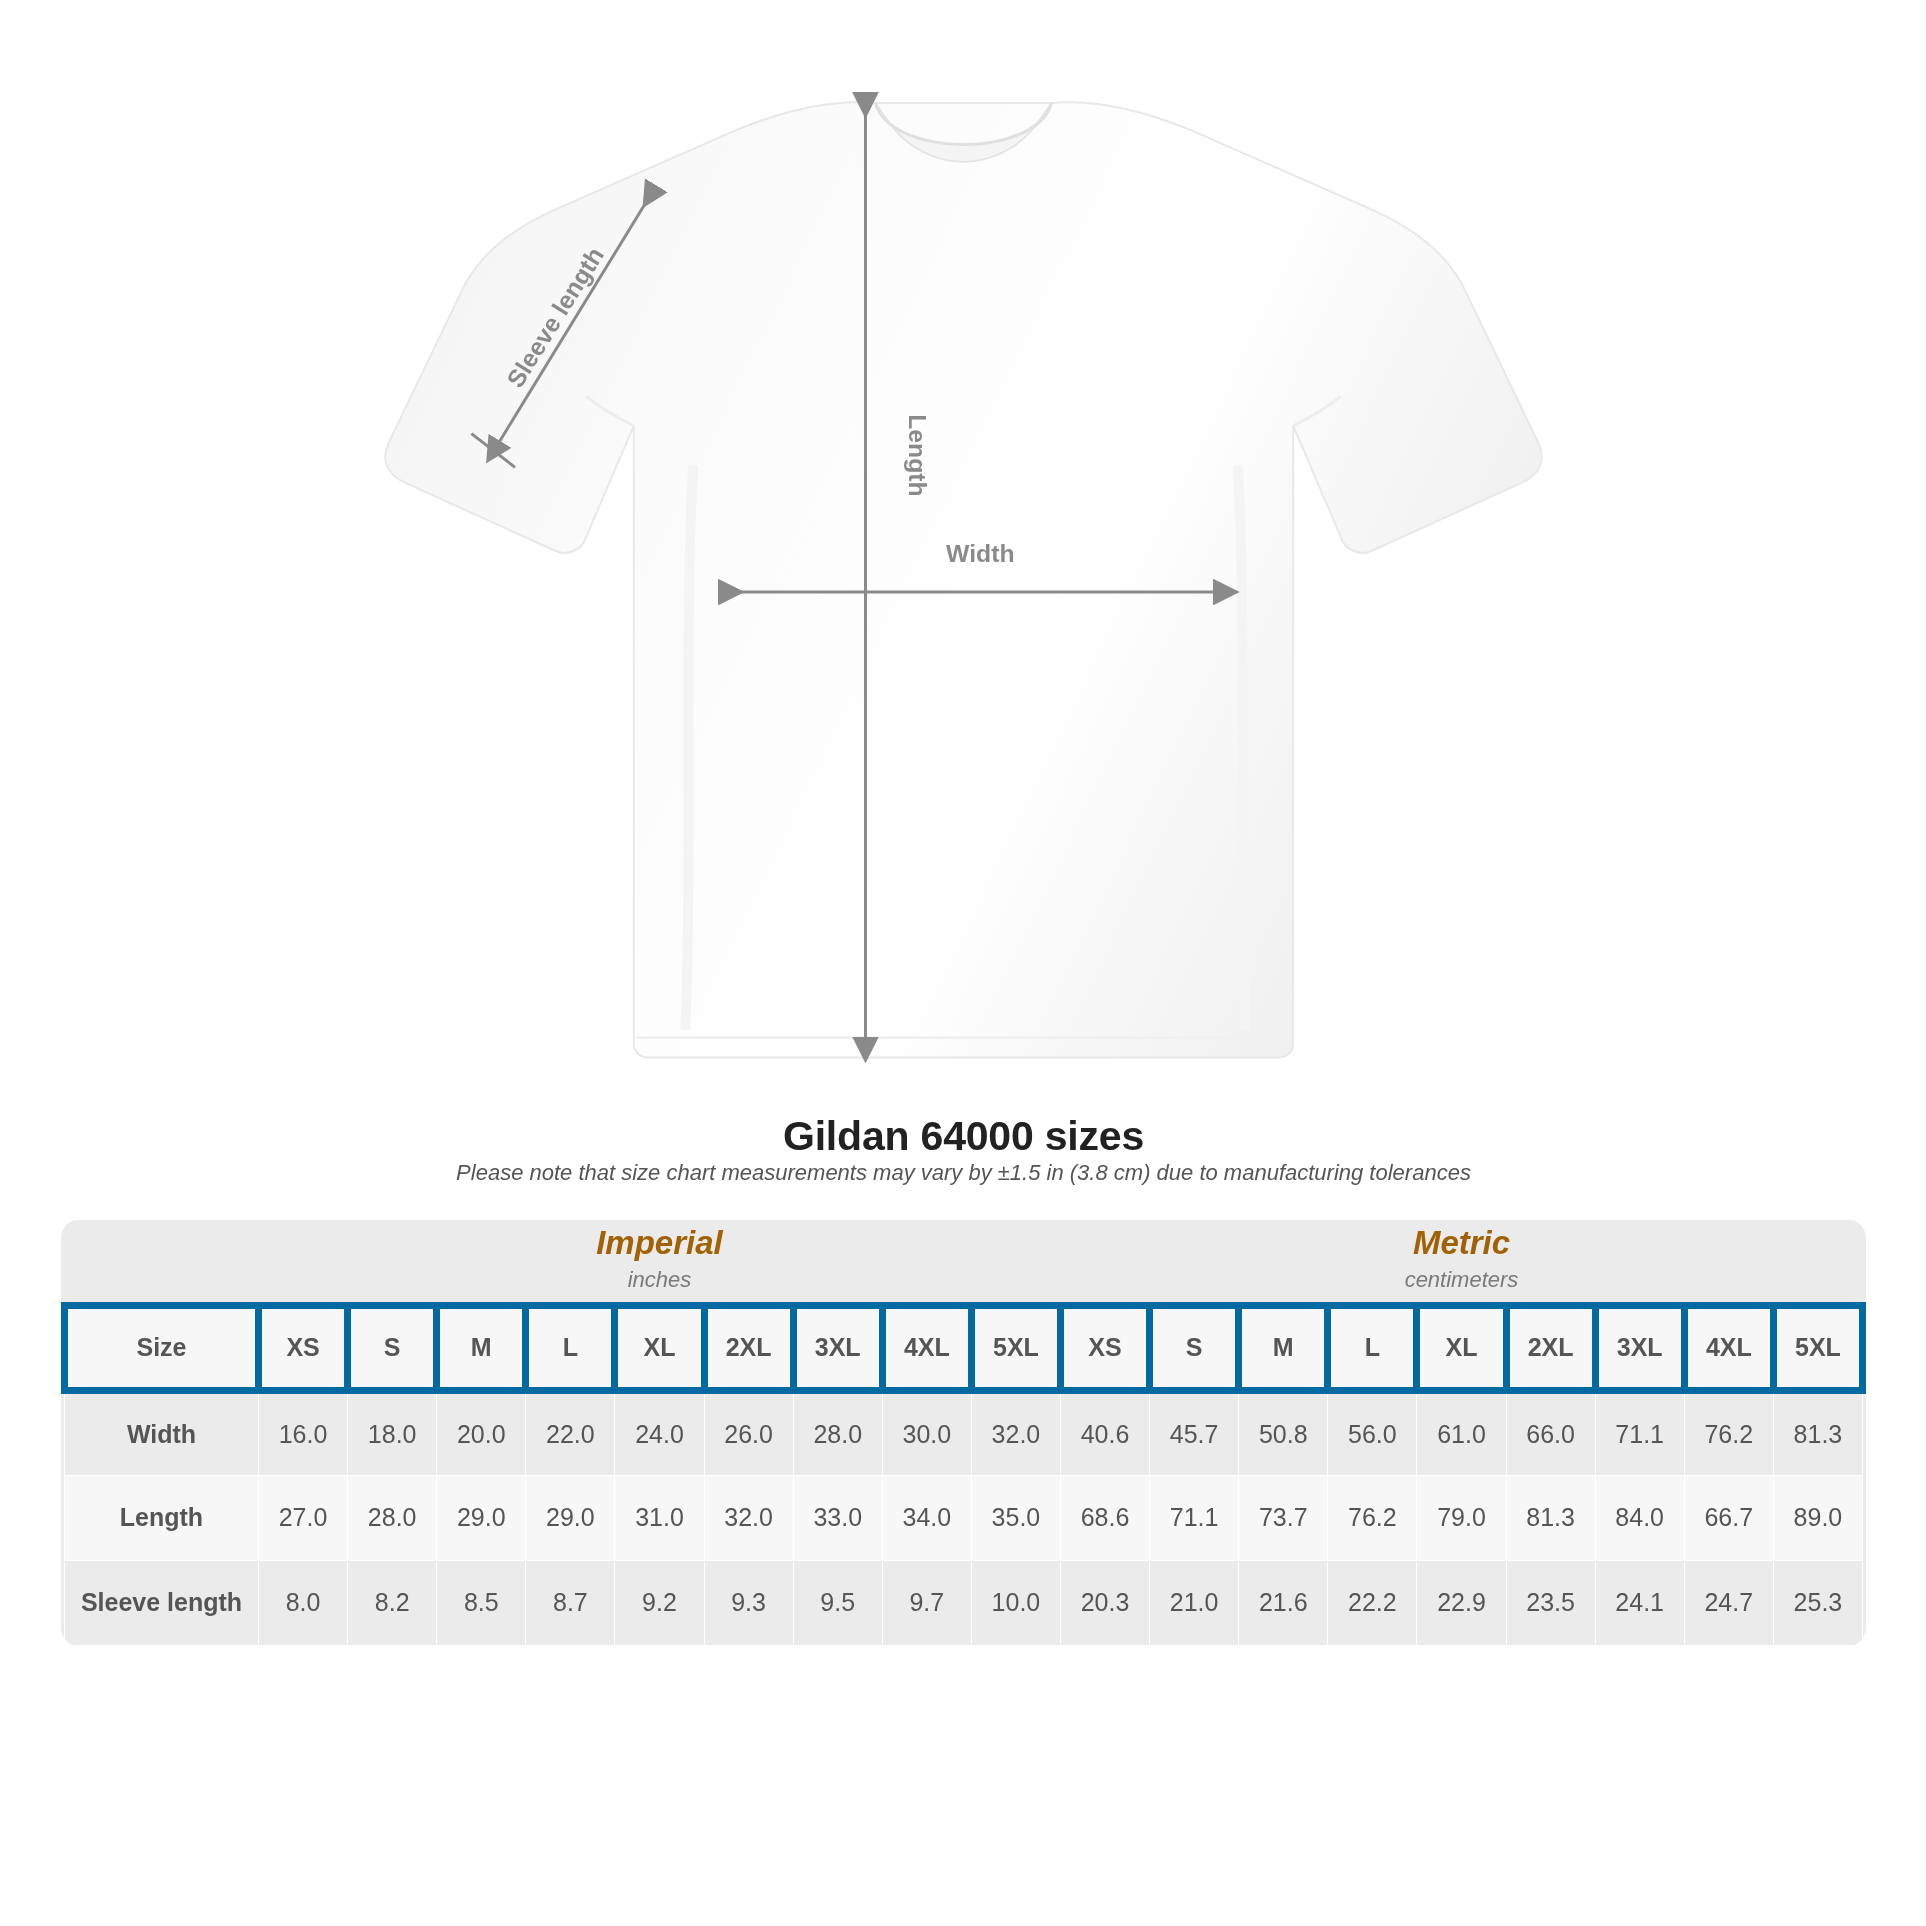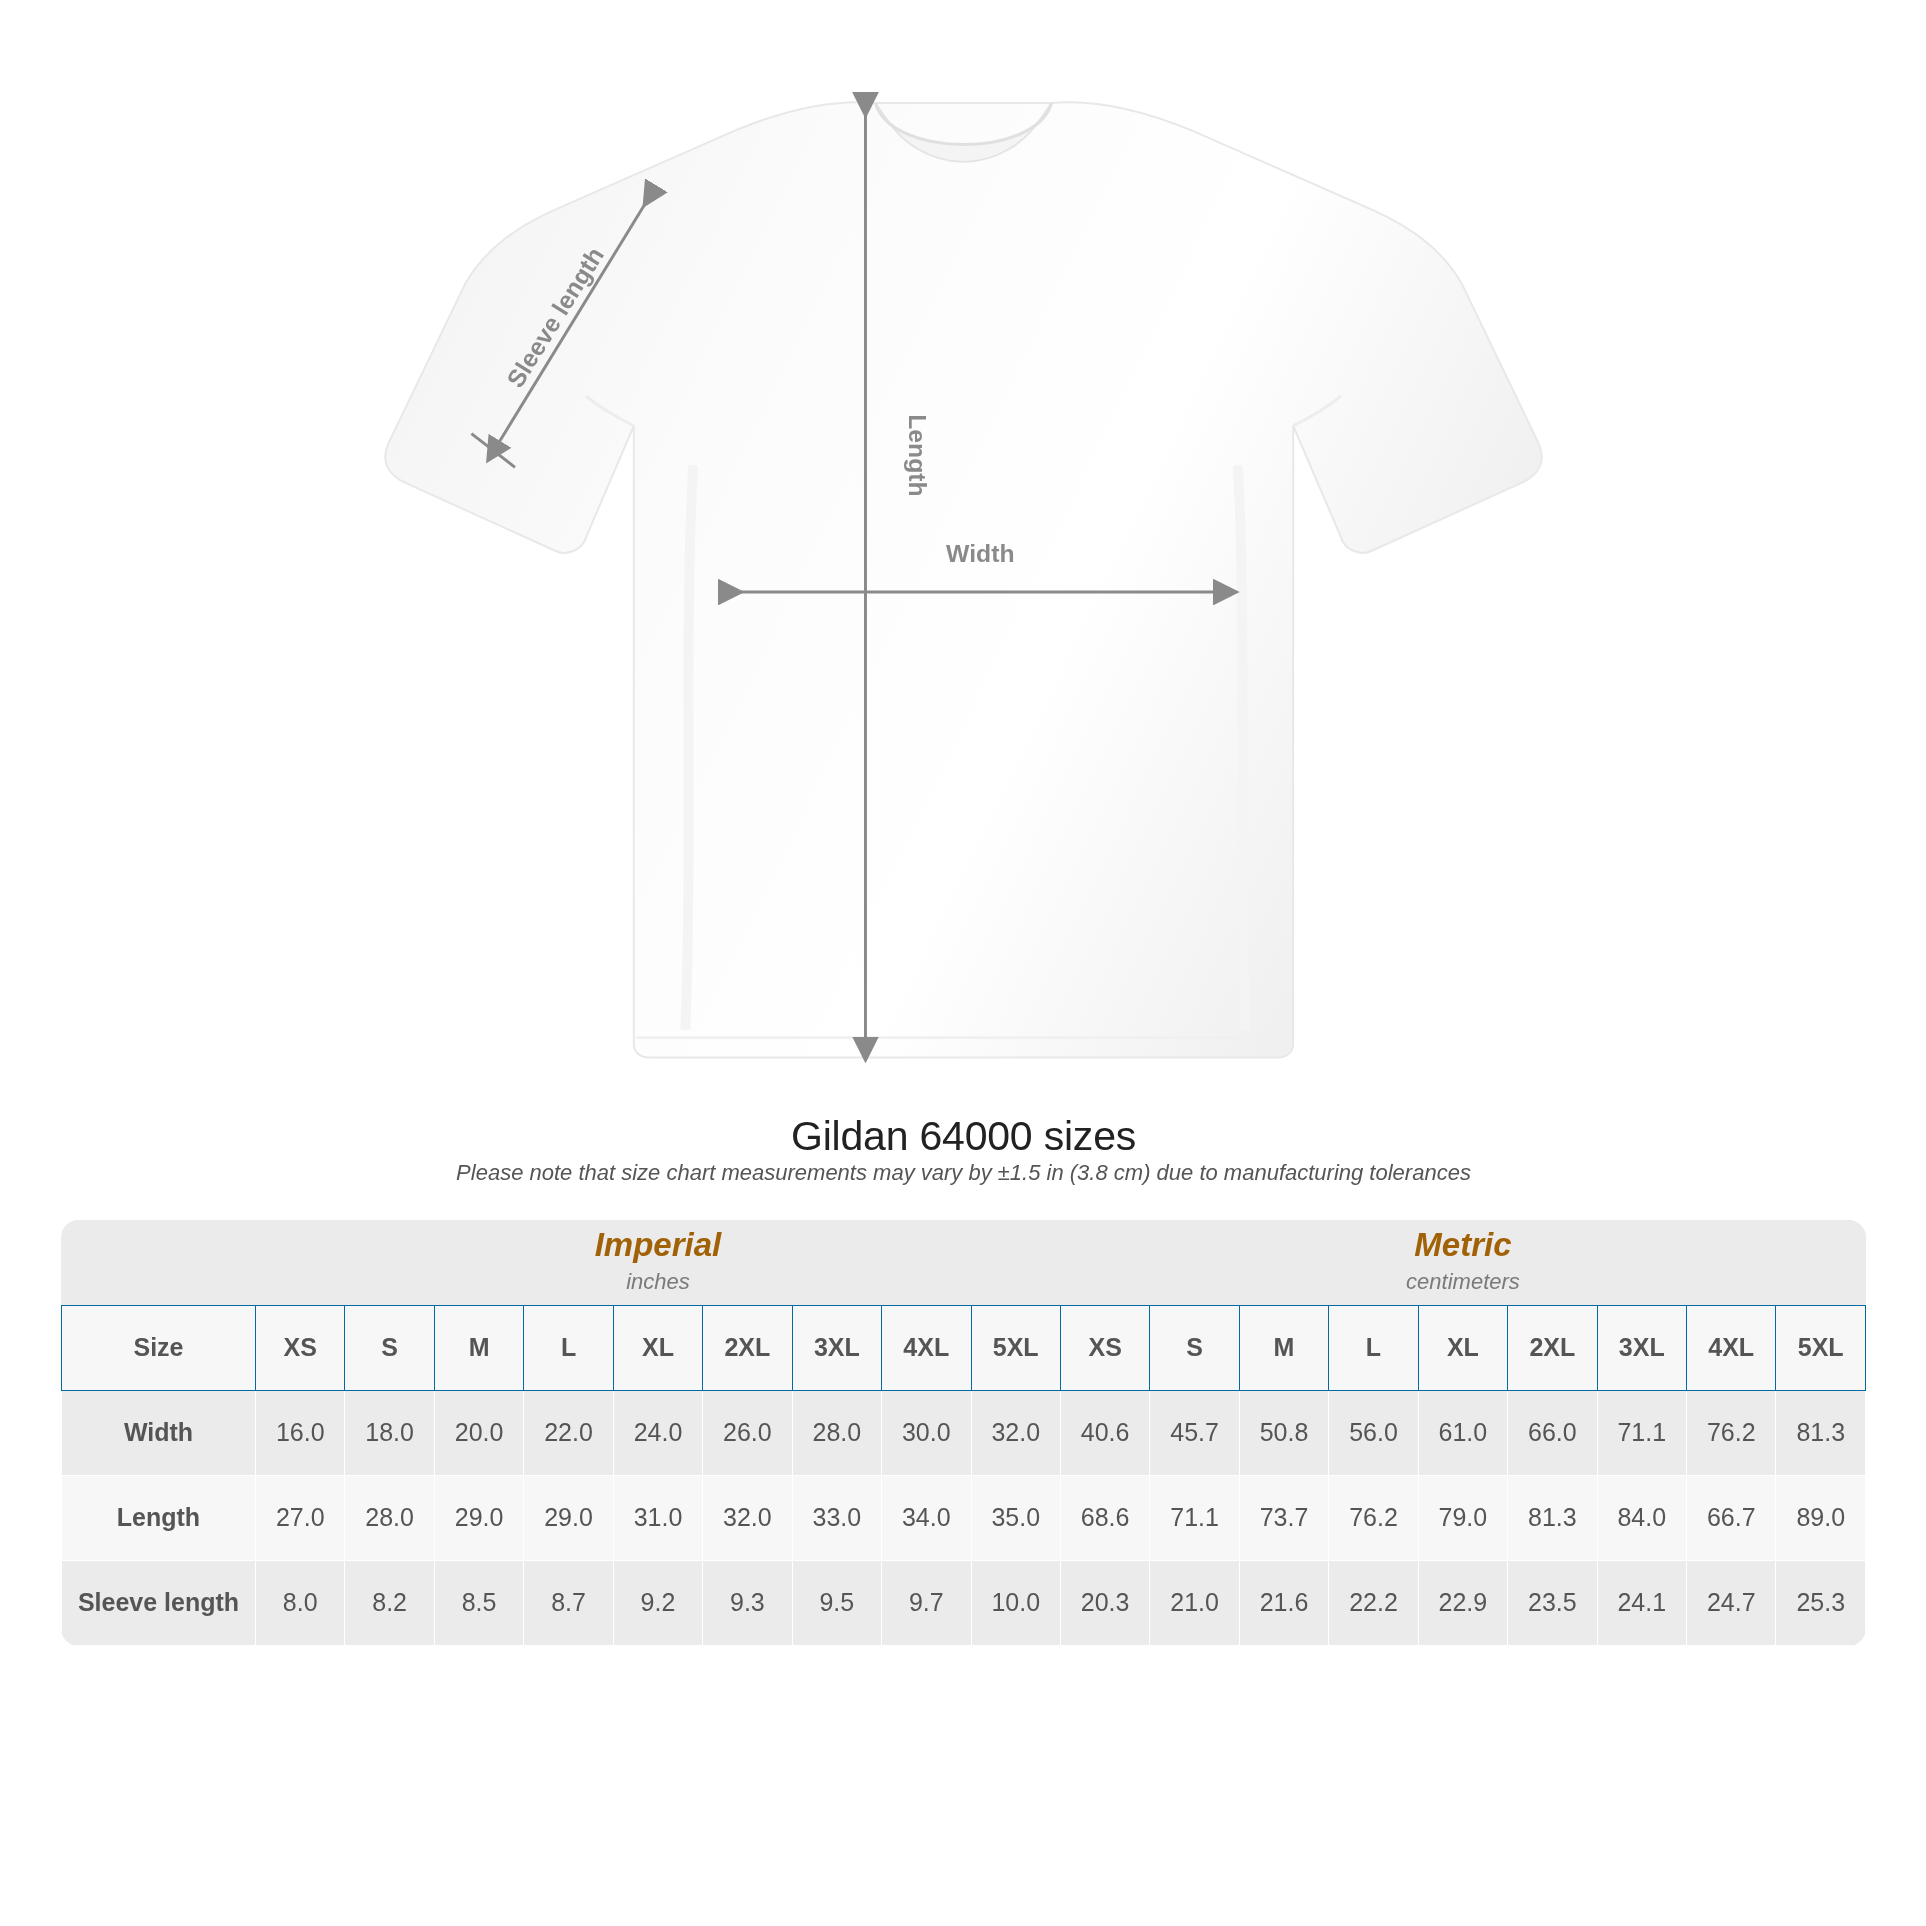--- a/index.html
+++ b/index.html
@@ -34,21 +34,21 @@
     left: 0;
   }
 
   
   .title-block {
     text-align: center;
     margin-top: 14px;
   }
   .chart-title {
     font-size: 41px;
-    font-weight: normal;
+    font-weight: bold;
     color: #222222;
     letter-spacing: -0.2px;
   }
   .chart-note {
     font-size: 22px;
     font-style: italic;
     color: #555555;
   }
 
   
@@ -89,21 +89,21 @@
     font-style: italic;
     color: #7a7a7a;
     line-height: 1.6;
     text-align: center;
   }
   .row-size td {
     background: #f7f7f7;
     font-weight: bold;
     color: #5a5a5a;
     font-size: 26px;
-    border: 1px solid #0369a1;
+    border: 7px solid #0369a1;
   }
   .row-even td {
     background: #ebebeb;
     border: 1px solid #ffffff;
   }
   .row-odd td {
     background: #f7f7f7;
     border: 1px solid #ffffff;
   }
   .rowlabel {

